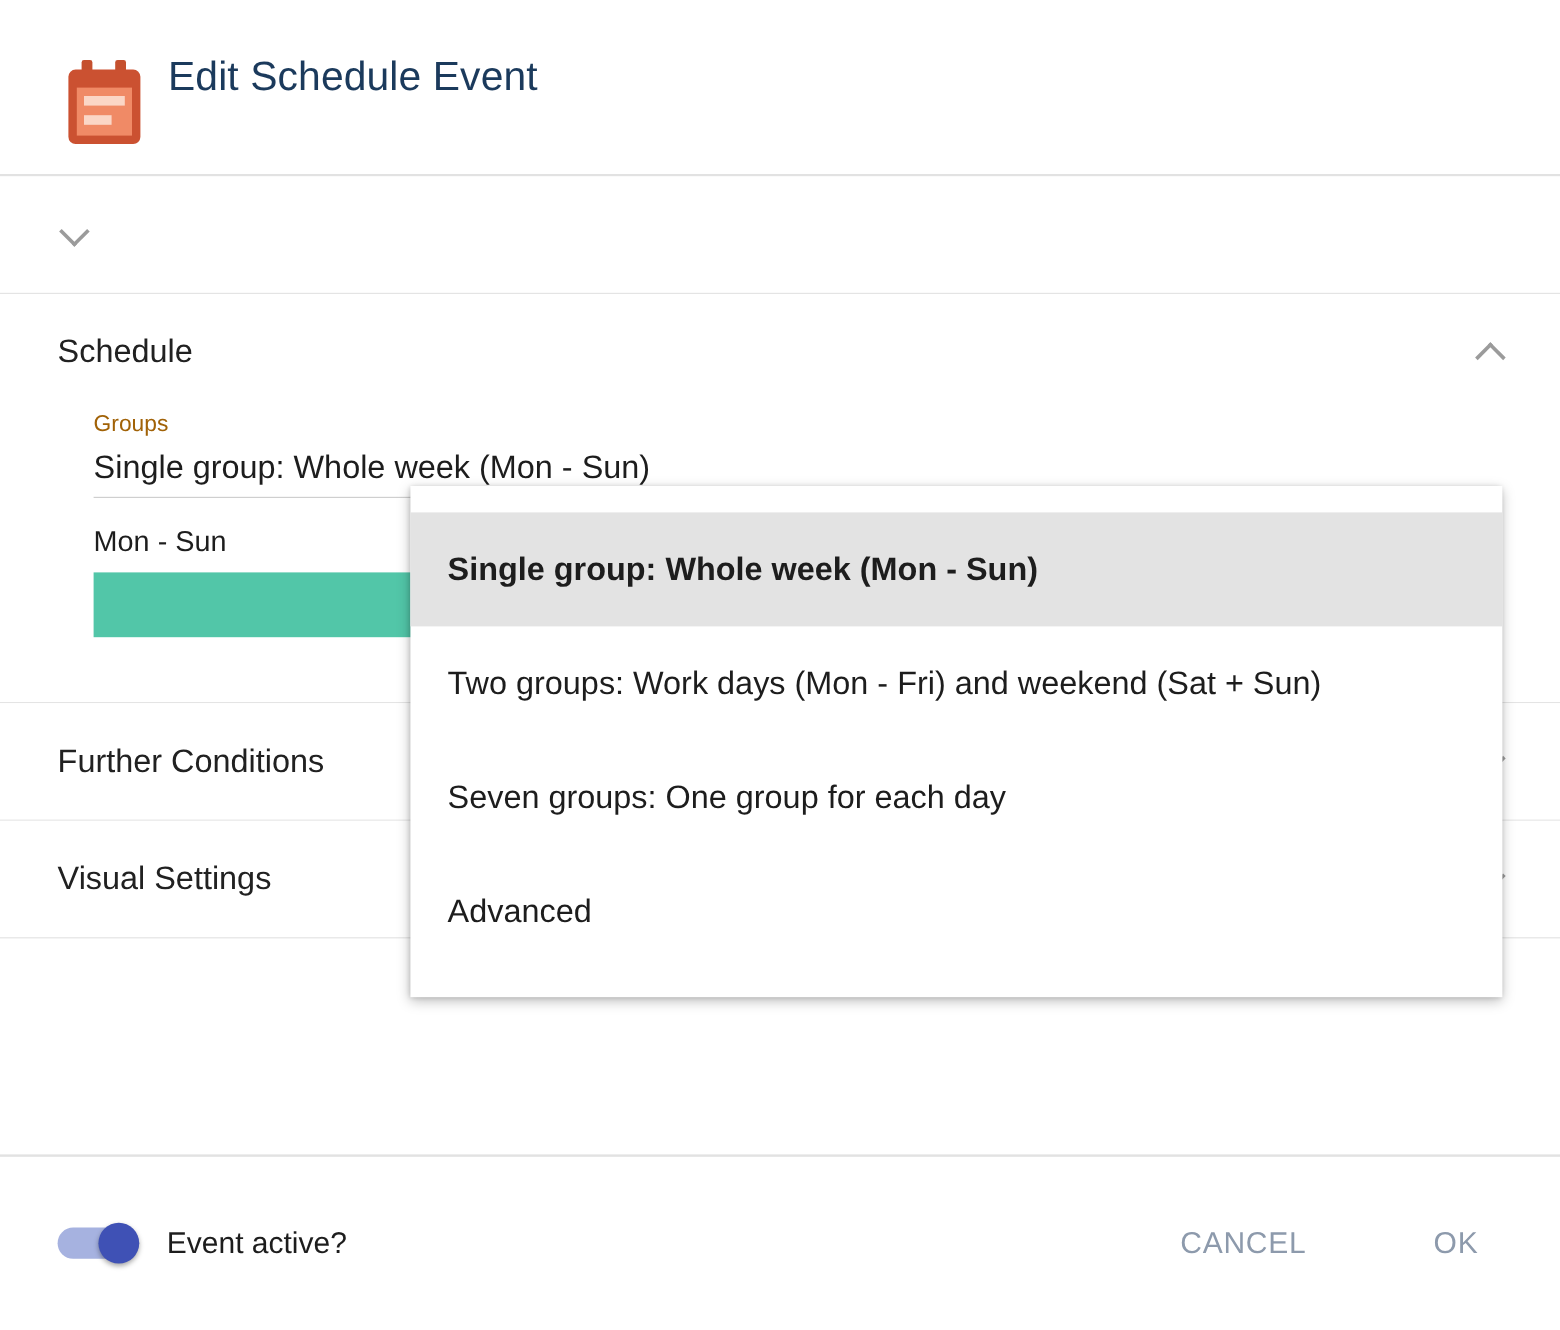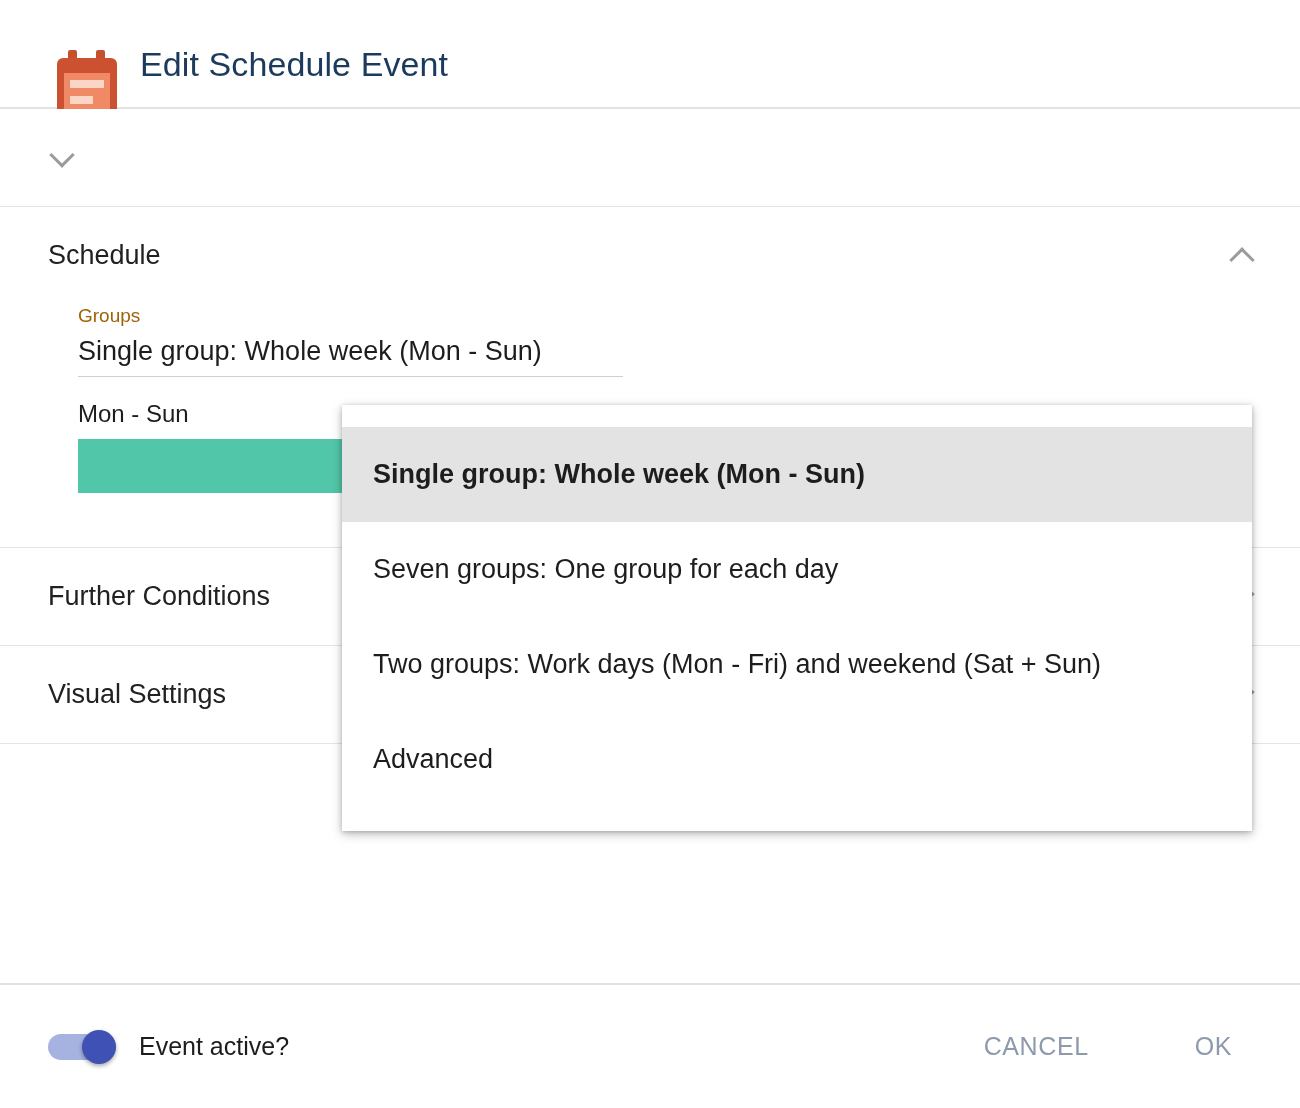--- a/index.html
+++ b/index.html
@@ -14,21 +14,21 @@
     -webkit-font-smoothing: antialiased;
     overflow: hidden;
     position: relative;
   }
 
   
   .dialog-header {
     display: flex;
     align-items: flex-start;
     padding: 44px 0 0 54px;
-    height: 107px;
+    height: 145px;
     box-sizing: border-box;
     position: relative;
   }
   .header-icon-wrap {
     width: 66px;
     flex: 0 0 66px;
     padding-top: 6px;
   }
   
   .cal-icon {
@@ -201,21 +201,21 @@
     background: #e3e3e3;
     font-weight: bold;
   }
 
   
   .footer {
     position: absolute;
     left: 0;
     right: 0;
     bottom: 0;
-    height: 125px;
+    height: 146px;
     border-top: 2px solid #e2e2e2;
     display: flex;
     align-items: center;
     padding: 0 44px 0 48px;
     box-sizing: border-box;
     background: #fff;
   }
   .toggle-wrap {
     display: flex;
     align-items: center;
@@ -318,22 +318,22 @@
       <span class="panel-title">Visual Settings</span>
       <span class="chev down"></span>
     </div>
   </div>
 
 
 </div>
 
 <div class="dropdown">
   <div class="dd-item selected">Single group: Whole week (Mon - Sun)</div>
+  <div class="dd-item">Two groups: Work days (Mon - Fri) and weekend (Sat + Sun)</div>
   <div class="dd-item">Seven groups: One group for each day</div>
-  <div class="dd-item">Two groups: Work days (Mon - Fri) and weekend (Sat + Sun)</div>
   <div class="dd-item">Advanced</div>
 </div>
 
 <div class="footer">
   <div class="toggle-wrap">
     <span class="toggle">
       <span class="toggle-track"></span>
       <span class="toggle-knob"></span>
     </span>
     <span class="toggle-label">Event active?</span>

